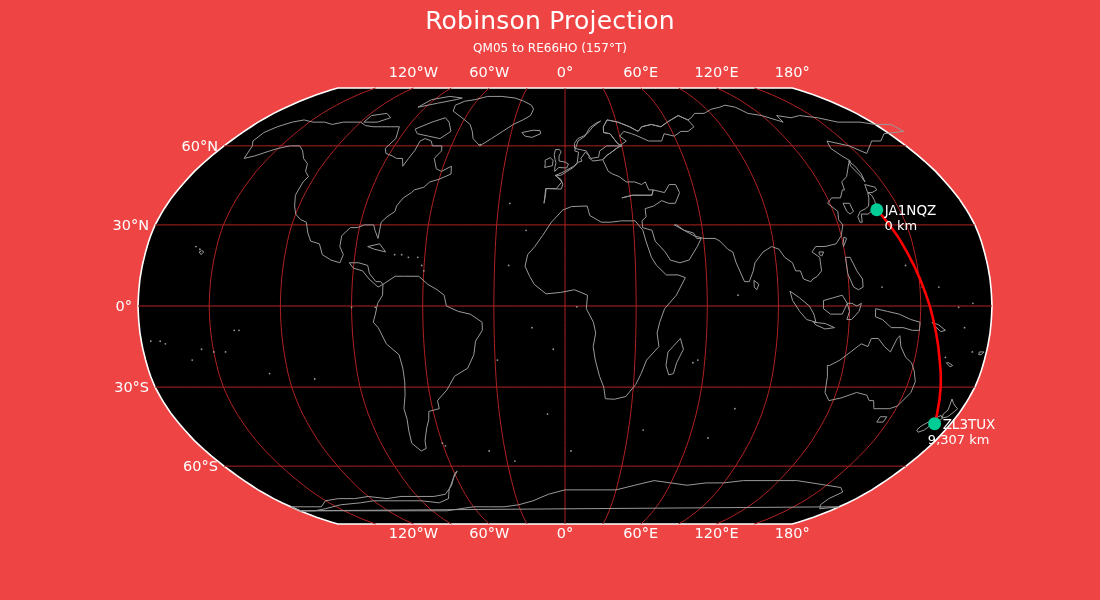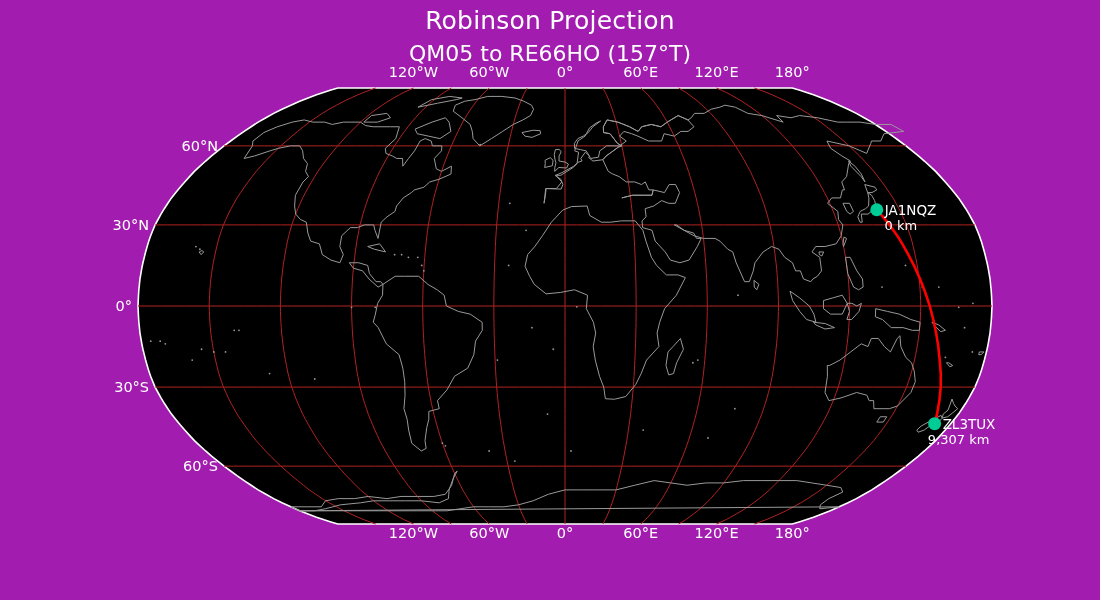--- a/index.html
+++ b/index.html
@@ -1,22 +1,22 @@
 <!DOCTYPE html>
 <html><head>
 <meta charset="utf-8">
 <style>
   html,body{margin:0;padding:0;background:#000;}
   body{width:1100px;height:600px;overflow:hidden;
        font-family:"DejaVu Sans","Liberation Sans",sans-serif;}
-  #root{position:relative;width:1100px;height:600px;background:#a21caf;}
+  #root{position:relative;width:1100px;height:600px;background:#ef4444;}
   #title{position:absolute;left:0;top:6px;width:1100px;text-align:center;
          color:#ffffff;font-size:25px;letter-spacing:.2px;}
   #subtitle{position:absolute;left:0;top:41px;width:1100px;text-align:center;
-            color:#ffffff;font-size:22px;}
+            color:#ffffff;font-size:12px;}
   svg{position:absolute;left:0;top:0;}
   .tick{fill:#ffffff;font-size:14.5px;}
   .tickx{text-anchor:middle;}
   .ticky{text-anchor:end;}
   .marklbl{fill:#ffffff;font-size:13.5px;text-anchor:start;}
   .markdist{fill:#ffffff;font-size:13px;text-anchor:middle;}
 </style>
 </head>
 <body>
 

